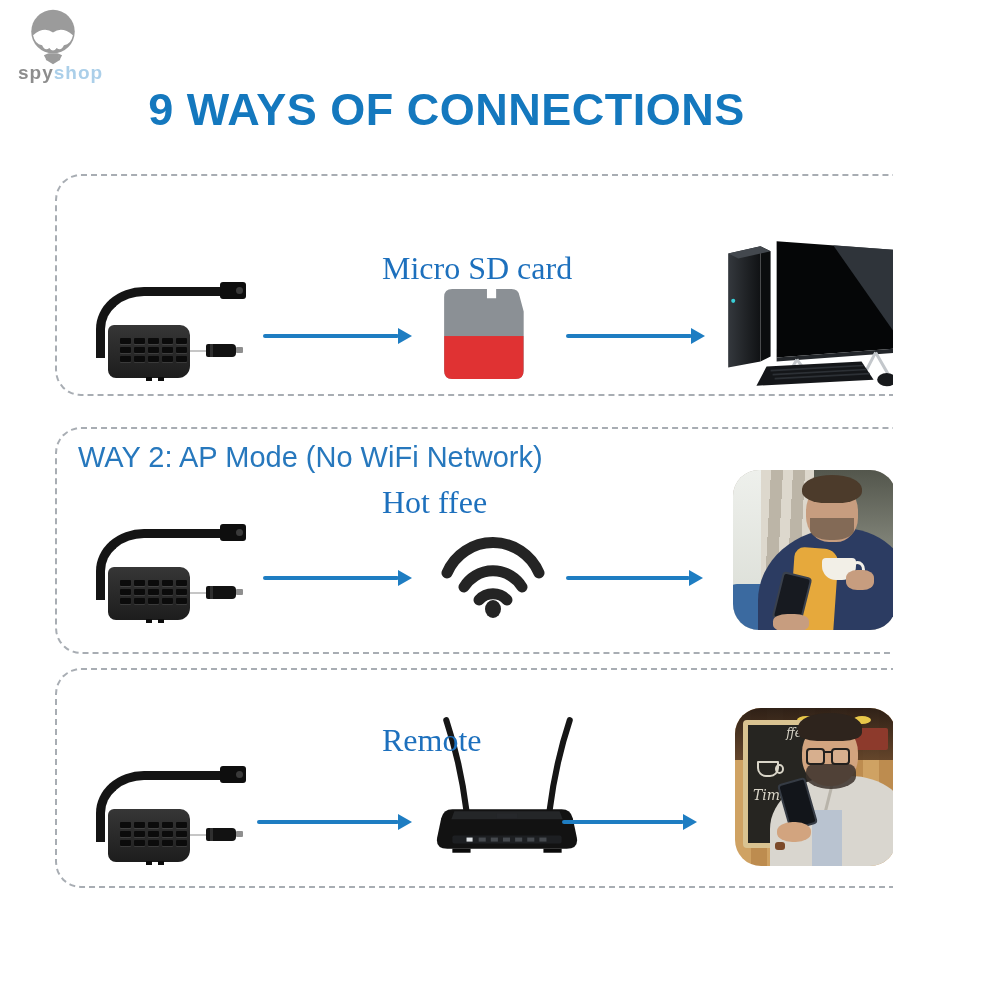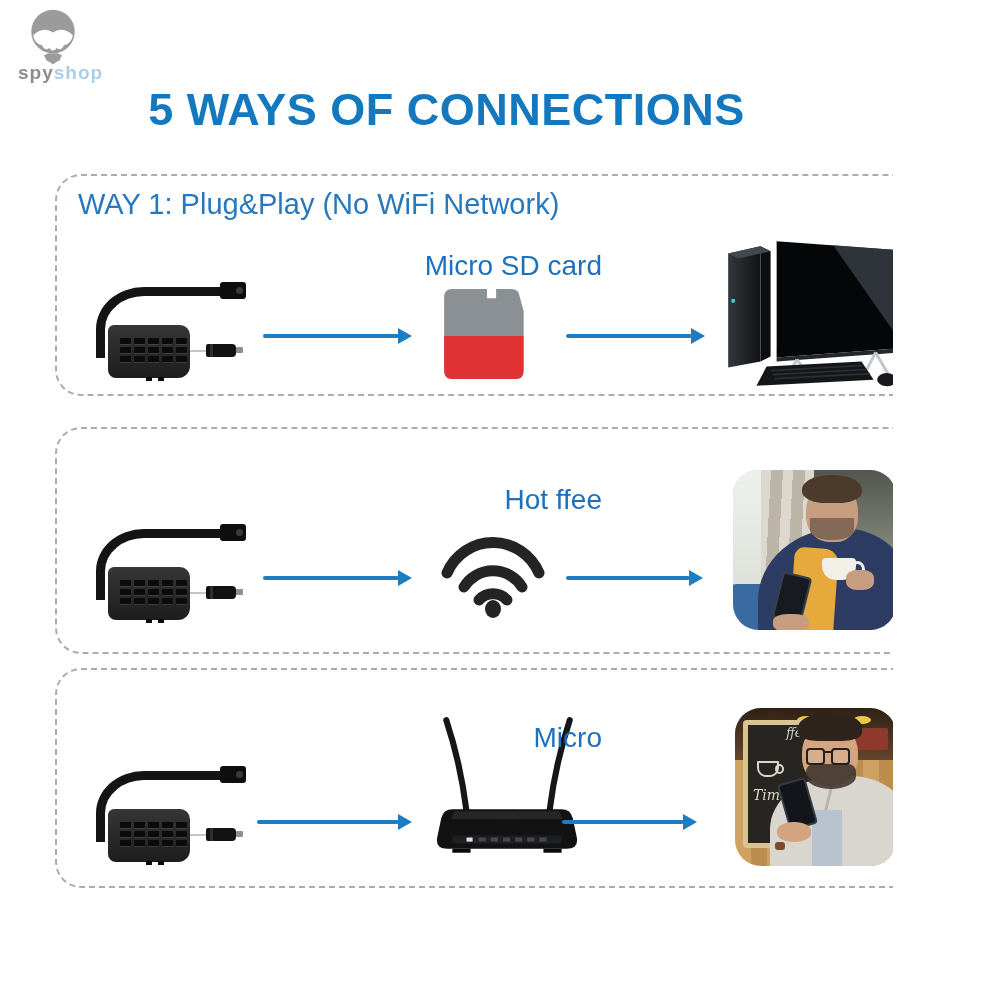--- a/index.html
+++ b/index.html
@@ -23,21 +23,21 @@
   .box2{top:427px;height:223px;}
   .box3{top:668px;height:216px;}
   .way-header{position:absolute;left:78px;color:#2778bd;font-size:29px;white-space:nowrap;}
 
   
   .arrow{position:absolute;height:4px;background:#1e7dc2;border-radius:2px;}
   .arrow::after{content:'';position:absolute;right:-13px;top:-6px;width:0;height:0;
     border-left:14px solid #1e7dc2;border-top:8px solid transparent;border-bottom:8px solid transparent;}
 
   
-  .mid-label{position:absolute;width:220px;text-align:right;color:#1d70bd;font-size:28px;z-index:6;white-space:nowrap;}
+  .mid-label{position:absolute;width:220px;text-align:left;color:#1d70bd;font-size:32px;z-index:6;white-space:nowrap;font-family:Liberation Serif, serif;}
 
   
   .device{position:absolute;width:160px;height:100px;}
   .device .cable{position:absolute;left:4px;top:3px;width:130px;height:62px;
     border-top:9px solid #141414;border-left:9px solid #141414;border-top-left-radius:48px 42px;}
   .device .cam{position:absolute;left:128px;top:-2px;width:26px;height:17px;background:#0e0e0e;border-radius:3px;}
   .device .cam::after{content:'';position:absolute;right:3px;top:5px;width:7px;height:7px;background:#3a3a3a;border-radius:50%;}
   .device .body{position:absolute;left:16px;top:41px;width:82px;height:53px;
     background:linear-gradient(#363636,#1d1d1d);border-radius:6px 10px 12px 8px;}
   .device .vents{position:absolute;left:28px;top:54px;display:grid;
@@ -104,24 +104,23 @@
       <path d="M10,30 Q22,20 32,27 Q42,20 54,30 Q52,40 44,41 Q41,48 36,44 Q32,50 28,44 Q23,48 20,41 Q12,40 10,30 Z" fill="#ffffff"></path>
       <path d="M27,50 L37,50 L40,57 L32,62 L24,57 Z" fill="#9b9b9b"></path>
       <path d="M22,52 L27,50 L25,58 Z" fill="#9b9b9b"></path>
       <path d="M42,52 L37,50 L39,58 Z" fill="#9b9b9b"></path>
     </svg>
     <div class="logo-text">
       <span class="t1">spy</span><span class="t2">shop</span>
     </div>
   </div>
 
-  <div class="main-title">5 WAYS OF CONNECTIONS</div>
+  <div class="main-title">9 WAYS OF CONNECTIONS</div>
 
   <div class="way-box box1"></div>
-  <div class="way-header" style="top:188px;">WAY 1: Plug&amp;Play (No WiFi Network)</div>
 
   <div class="device" style="left:92px;top:284px;">
     <div class="cable"></div>
     <div class="cam"></div>
     <div class="body"></div>
     <div class="vents">
         <i></i>
         <i></i>
         <i></i>
         <i></i>
@@ -172,20 +171,21 @@
     <path d="M64,4 L186,13 L186,110 L64,119 Z" fill="#050607"></path>
     <path d="M120,8 L186,13 L186,102 Z" fill="#394047" opacity="0.8"></path>
     <path d="M64,119 L186,110 L186,114 L64,123 Z" fill="#23262a"></path>
     <path d="M84,121 L72,142 M84,121 L98,140 M162,114 L150,137 M162,114 L174,135" stroke="#c3c7cb" stroke-width="3" fill="none"></path>
     <path d="M54,128 L148,123 L160,141 L44,147 Z" fill="#141619"></path>
     <path d="M58,132 L150,127 M60,136 L153,131 M62,140 L156,135" stroke="#2c3035" stroke-width="1.6" fill="none"></path>
     <ellipse cx="173" cy="141" rx="9.5" ry="6.5" fill="#17191c"></ellipse>
   </svg>
 
   <div class="way-box box2"></div>
+  <div class="way-header" style="top:441px;">WAY 2: AP Mode (No WiFi Network)</div>
 
   <div class="device" style="left:92px;top:526px;">
     <div class="cable"></div>
     <div class="cam"></div>
     <div class="body"></div>
     <div class="vents">
         <i></i>
         <i></i>
         <i></i>
         <i></i>
@@ -262,21 +262,21 @@
         <i></i>
       </div>
     <div class="feet"></div>
     <div class="wire"></div>
     <div class="plug"></div>
     <div class="tip"></div>
   </div>
 
   <div class="arrow" style="left:257px;top:820px;width:142px;"></div>
 
-  <div class="mid-label" style="left:382px;top:722px;">Micro</div>
+  <div class="mid-label" style="left:382px;top:722px;">Remote</div>
   <svg style="position:absolute;left:422px;top:708px;" width="170" height="166" viewBox="0 0 168 164">
     <g stroke="#161616" stroke-width="6" stroke-linecap="round" fill="none">
       <path d="M44,102 C40,70 32,36 24,12"></path>
       <path d="M126,102 C130,70 138,36 146,12"></path>
     </g>
     <path d="M30,100 L138,100 Q147,100 149,109 L153,128 Q155,139 143,139 L25,139 Q13,139 15,128 L19,109 Q21,100 30,100 Z" fill="#121212"></path>
     <path d="M32,102 L136,102 L139,110 L29,110 Z" fill="#33363a" opacity="0.55"></path>
     <rect x="74" y="104" width="20" height="5" fill="#26282b"></rect>
     <rect x="30" y="126" width="108" height="8" rx="2" fill="#1d1f22"></rect>
     <rect x="44" y="128" width="6" height="4" fill="#dfe3e6"></rect>

